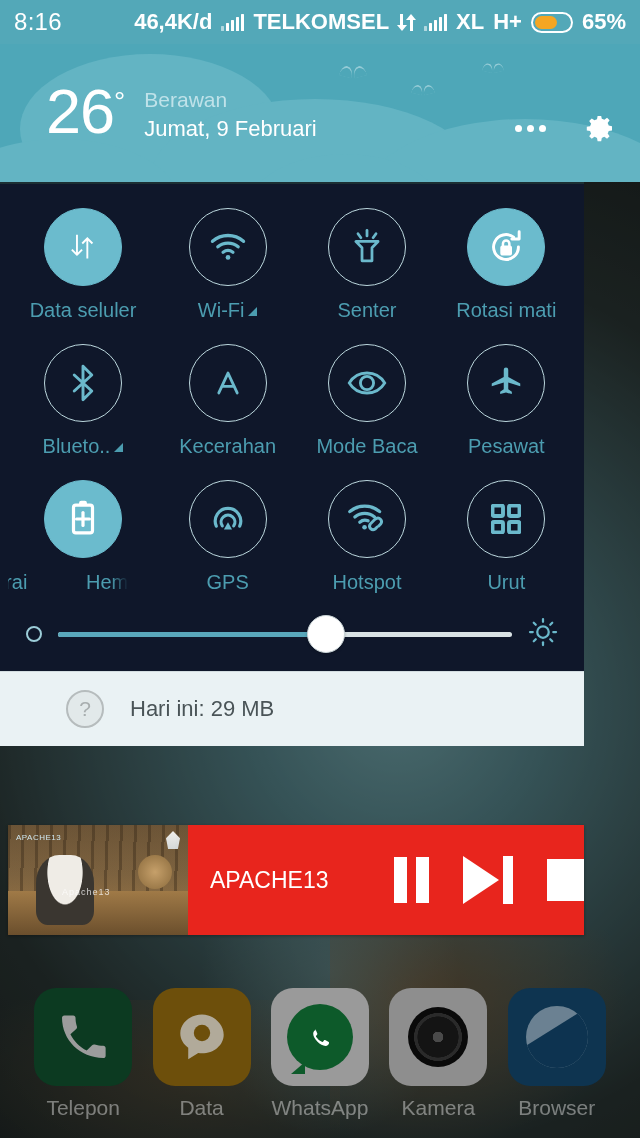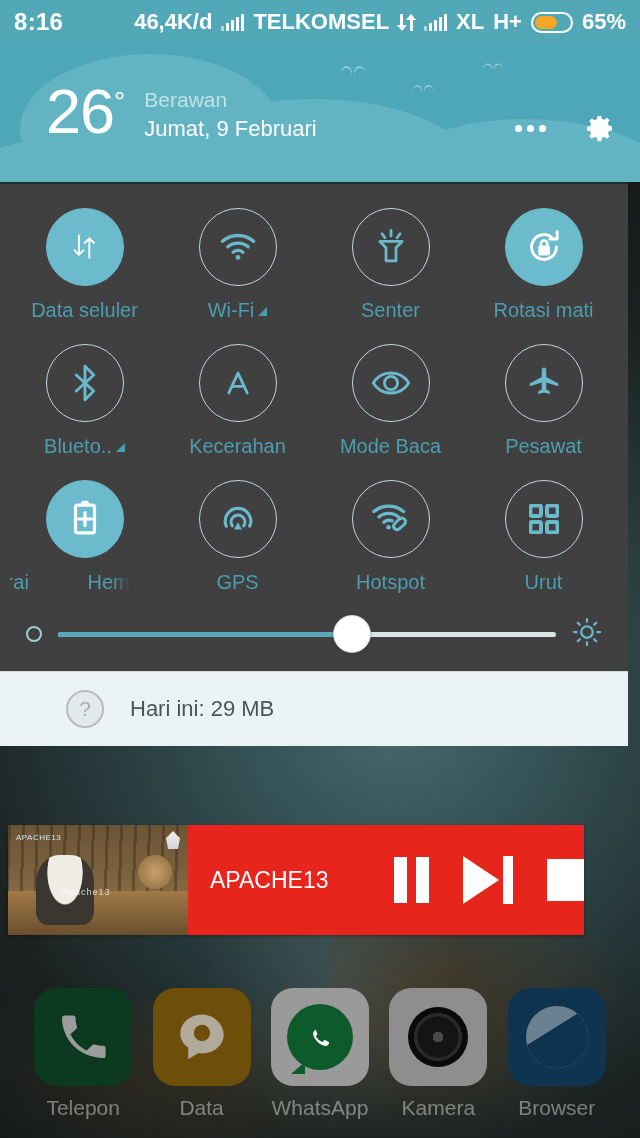--- a/index.html
+++ b/index.html
@@ -32,21 +32,21 @@
 
   
   #status-bar {
     position: absolute; top: 0; left: 0; width: 640px; height: 44px;
     background: #53a8b8;
     display: flex; align-items: center;
     color: #ffffff;
     padding: 0 14px;
     z-index: 40;
   }
-  #status-clock { font-size: 24px; font-weight: bold; letter-spacing: .3px; }
+  #status-clock { font-size: 24px; font-weight: normal; letter-spacing: .3px; }
   #status-right {
     margin-left: auto; display: flex; align-items: center; gap: 9px;
     font-size: 22px; font-weight: bold;
   }
   .sig-bars { display: inline-flex; align-items: flex-end; gap: 2px; height: 18px; }
   .sig-bars i { display:block; width:3px; background:#fff; border-radius:.5px; }
   .sig-bars i:nth-child(1){height:5px;}
   .sig-bars i:nth-child(2){height:8px;}
   .sig-bars i:nth-child(3){height:11px;}
   .sig-bars i:nth-child(4){height:14px;}
@@ -101,22 +101,22 @@
   #header-actions {
     position: absolute; right: 22px; top: 66px;
     display: flex; align-items: center; gap: 36px;
   }
   #more-icon { display:flex; gap:5px; }
   #more-icon span { width:7px;height:7px;border-radius:50%;background:#fff; }
   #gear-icon svg { display:block; }
 
   
   #qs-panel {
-    position: absolute; top: 182px; left: 0; width: 628px;
-    background: #404040;
+    position: absolute; top: 182px; left: 0; width: 584px;
+    background: #0f172a;
     border-top: 2px solid #1c2f33;
     z-index: 30;
   }
   #toggle-grid {
     display: grid; grid-template-columns: repeat(4, 1fr);
     row-gap: 0px; padding: 14px 8px 4px 8px;
   }
   .toggle { display: flex; flex-direction: column; align-items: center; padding: 10px 0 12px 0; }
   .toggle-circle {
     width: 78px; height: 78px; border-radius: 50%;

